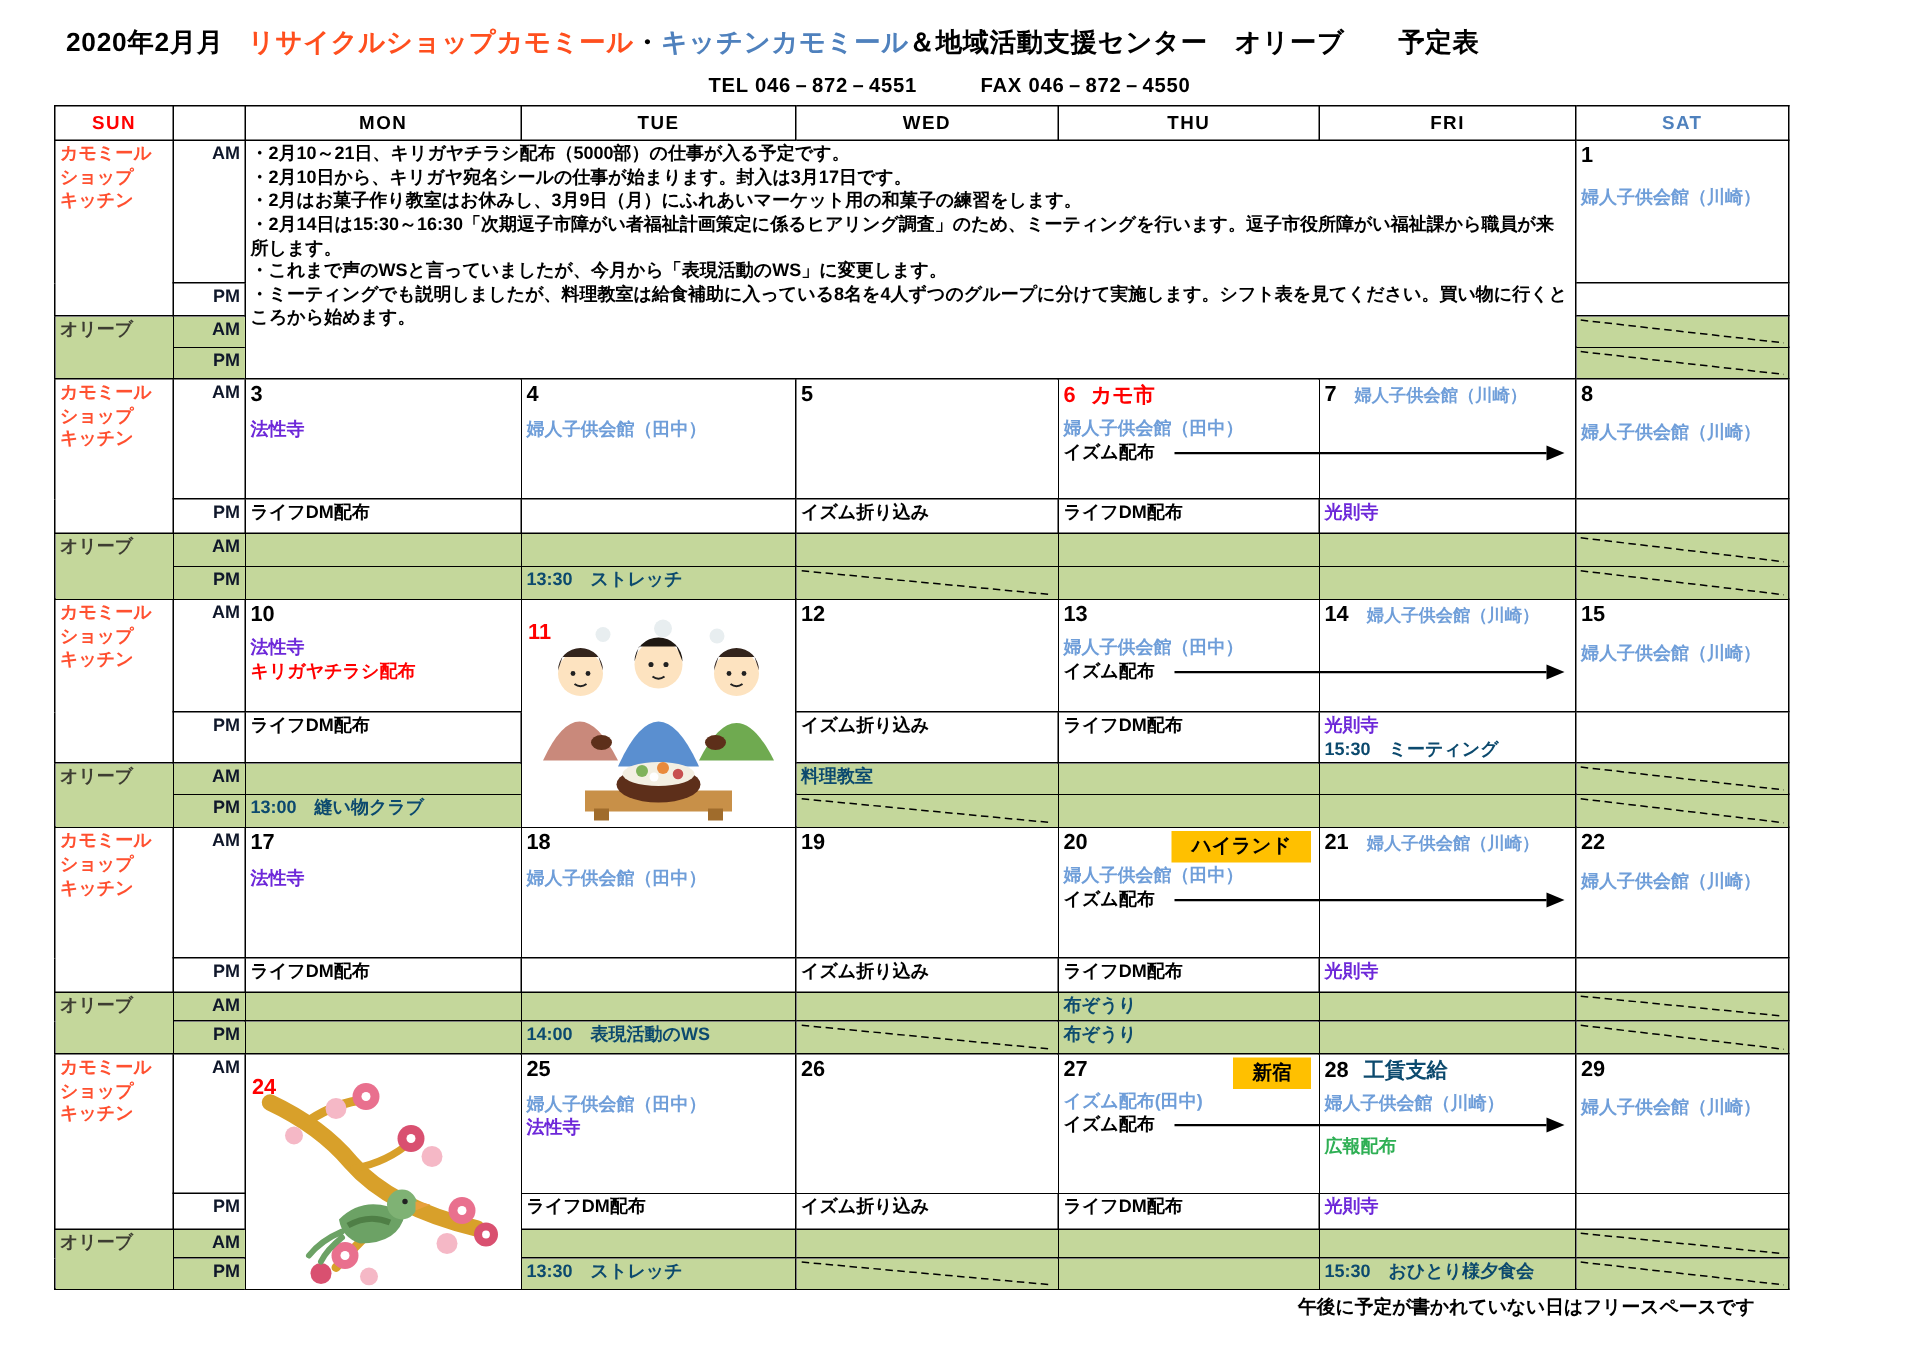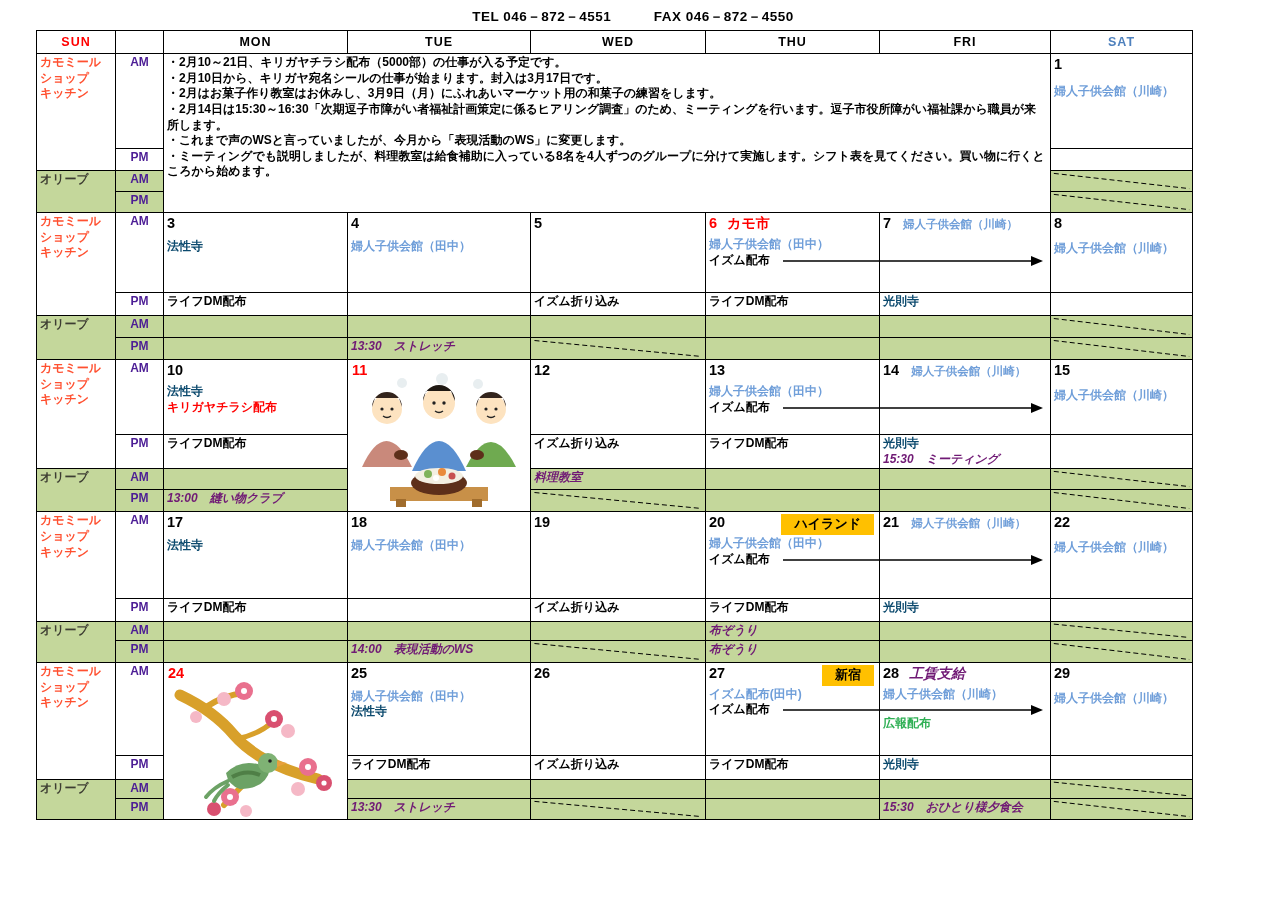--- a/index.html
+++ b/index.html
@@ -12,51 +12,55 @@
   .telfax{width:1156px;margin-left:36px;text-align:center;font-weight:bold;font-size:13.5px;margin-top:8px;margin-bottom:4px;letter-spacing:.5px;}
   .telfax span{margin-left:38px;}
   
   table.cal{border-collapse:collapse;table-layout:fixed;margin-left:36px;width:1156px;}
   table.cal td{border:1px solid #000;vertical-align:top;padding:1px 3px;font-weight:bold;font-size:12px;line-height:1.3;position:relative;overflow:visible;}
   tr.hdr td{text-align:center;vertical-align:middle;font-size:12.5px;letter-spacing:1px;padding:3px 0;}
   .hd-sun{color:#ff0000;}
   .hd-sat{color:#4f81bd;}
   .glabel{color:#ff5030;font-size:12.5px;vertical-align:middle;white-space:pre-line;line-height:1.5;padding-left:5px;}
   .olabel{color:#3d3d32;font-size:13px;vertical-align:middle;padding-left:5px;}
-  .ampm{color:#4c1d95;text-align:center;vertical-align:middle;font-size:12.5px;}
+  .ampm{color:#0f172a;text-align:right;vertical-align:middle;font-size:12.5px;}
   .green{background:#c4d79b;}
   .notes{font-size:12.5px;line-height:1.33;white-space:pre-line;padding:2px 5px;vertical-align:top;}
   .num{font-size:14.5px;}
   .n-red{color:#ff0000;}
   .place{color:#6f9ed9;}
-  .temple{color:#0c4a6e;}
-  .ev-red{color:#701a75;font-style:italic;}
+  .temple{color:#6d28d9;}
+  .ev-red{color:#0c4a6e;}
   .ev-green{color:#2eaf54;}
   .big-red{color:#ff0000;font-size:12px;}
   .mt4{margin-top:4px;} .mt6{margin-top:6px;} .mt8{margin-top:8px;} .mt10{margin-top:10px;} .mt14{margin-top:14px;}
   .inline-title{margin-left:6px;font-size:14px;}
   .inline-place{margin-left:12px;font-size:11.5px;}
   .daycell{background:#fff;}
   .badge{position:absolute;top:2px;right:5px;background:#ffc000;color:#000;font-size:13px;padding:2px 13px;z-index:6;white-space:nowrap;}
   
   .dline{position:absolute;left:0;top:0;width:100%;height:100%;display:block;}
   
   .izline{position:relative;white-space:nowrap;}
   .arrow{position:absolute;left:74px;top:1px;width:262px;height:14px;overflow:visible;z-index:5;}
   
   .illu-cell{padding:0;}
-  .illu-cell .num{position:absolute;top:1px;left:4px;z-index:2;}
+  .illu-cell .num{position:absolute;top:13px;left:4px;z-index:2;}
   .illu{position:absolute;left:2px;bottom:2px;z-index:1;}
   .foot{width:1156px;margin-left:36px;text-align:right;font-weight:bold;font-size:12.5px;padding:3px 22px 0 0;box-sizing:border-box;}
 </style>
 </head>
 <body>
 
 <div class="sheet">
 
+  <div class="titlebar">
+    <span>2020年2月月</span>&nbsp;&nbsp;
+    <span class="t-red">リサイクルショップカモミール</span><span>・</span><span class="t-blue">キッチンカモミール</span><span>＆地域活動支援センター　オリーブ　　予定表</span>
+  </div>
   <div class="telfax">
     <span>TEL 046－872－4551</span>
     <span>FAX 046－872－4550</span>
   </div>
 
   <table class="cal">
     <colgroup>
       <col style="width:79px">
         <col style="width:48px">
         <col style="width:184px">
@@ -476,14 +480,15 @@
       <td class="green ev-red">15:30　おひとり様夕食会</td>
       <td class="green">
             <svg class="dline" viewBox="0 0 100 100" preserveAspectRatio="none">
               <line x1="2" y1="12" x2="98" y2="88" stroke="#000" stroke-width="1" stroke-dasharray="5 3" vector-effect="non-scaling-stroke"></line>
             </svg>
           </td>
     </tr>
   </tbody>
     </table>
 
+  <div class="foot">午後に予定が書かれていない日はフリースペースです</div>
 
 </div>
 
 </body></html>

